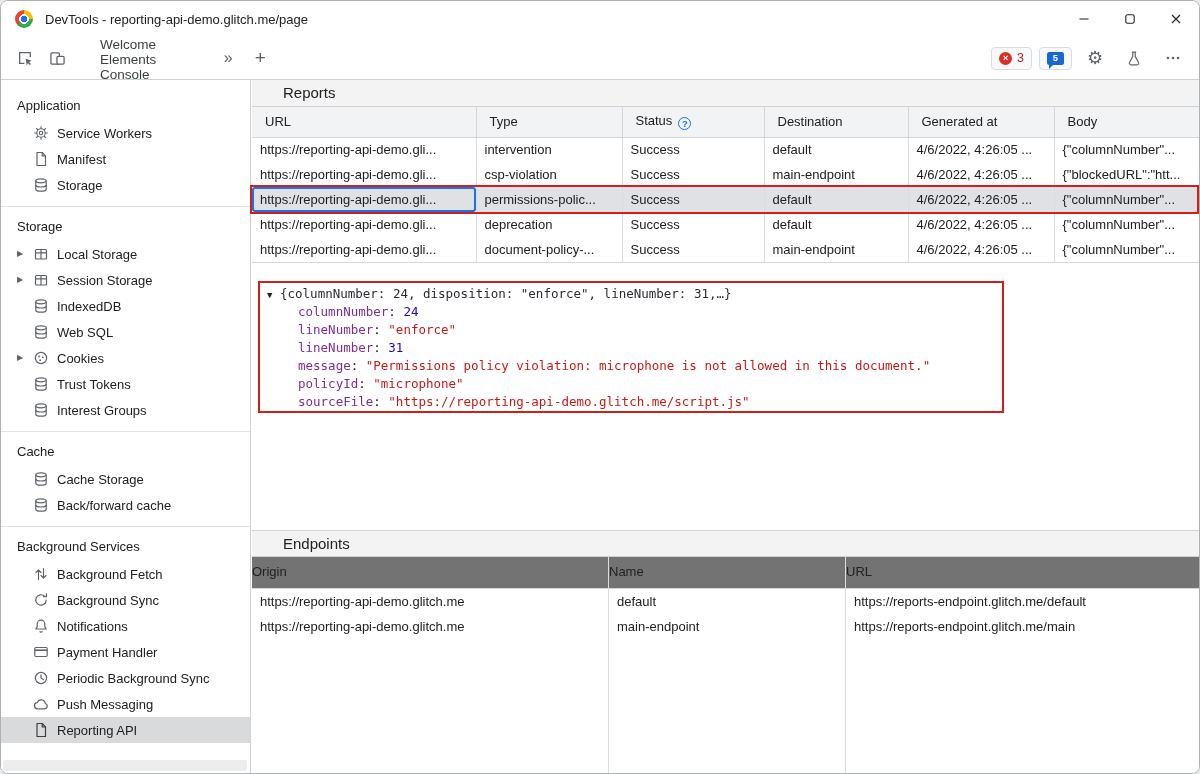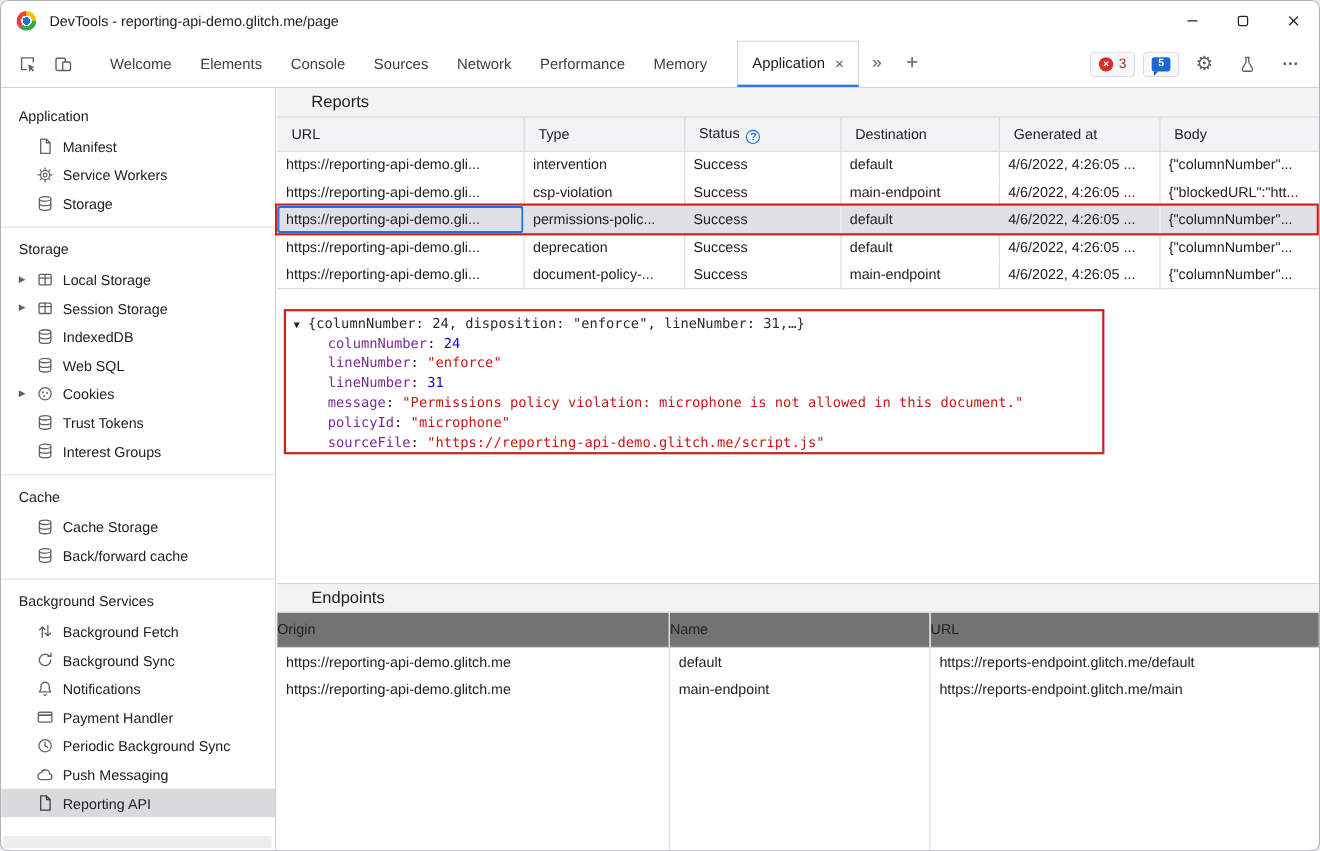--- a/index.html
+++ b/index.html
@@ -12,21 +12,21 @@
     background:radial-gradient(circle,#1a73e8 0 3.5px,#fff 3.5px 4.9px,rgba(255,255,255,0) 4.9px),
     conic-gradient(from 225deg,#ea4335 0 135deg,#fbbc04 135deg 225deg,#34a853 225deg 360deg);}
   .title{font-size:13px;margin-left:12px;white-space:nowrap;}
   .win-controls{margin-left:auto;display:flex;height:100%;}
   .win-btn{width:46px;height:100%;display:flex;align-items:center;justify-content:center;cursor:default;}
   
   .toolbar{position:absolute;top:36px;left:0;right:0;height:43px;box-sizing:border-box;
     border-bottom:1px solid #d0d3d6;display:flex;align-items:center;}
   .tb-icon{width:32px;height:32px;display:flex;align-items:center;justify-content:center;flex:none;cursor:pointer;}
   .tb-icon.first{margin-left:8px;}
-  .tabs{display:flex;align-items:stretch;height:42px;margin-left:14px;}
+  .tabs{display:flex;align-items:stretch;height:42px;margin-left:14px;flex-direction:column;}
   .tab{display:flex;align-items:center;padding:0 13px;font-size:13.5px;color:#3c4043;white-space:nowrap;cursor:pointer;box-sizing:border-box;}
   .tab.active{margin-left:14px;background:#fff;border:1px solid #d5d7da;border-bottom:2px solid #1a73e8;color:#202124;}
   .tab-close{font-size:14px;color:#5f6368;margin-left:9px;line-height:1;cursor:pointer;}
   .glyph-more{font-size:16px;color:#5f6368;}
   .glyph-plus{font-size:19px;color:#5f6368;}
   .tb-right{margin-left:auto;display:flex;align-items:center;gap:7px;padding-right:10px;}
   .badge{display:flex;align-items:center;gap:5px;height:21px;padding:0 7px;background:#f8f9fa;
     border:1px solid #dadce0;border-radius:4px;cursor:pointer;}
   .err-ic{width:13px;height:13px;border-radius:50%;background:#d93025;color:#fff;font-size:9px;font-weight:bold;
     display:flex;align-items:center;justify-content:center;line-height:1;}
@@ -175,37 +175,37 @@
     </div>
   </div>
 
   <div class="sidebar">
 
     <div class="side-section">
       <div class="side-header">Application</div>
       <div class="side-item">
         <span class="arrow-slot"></span>
         <span class="s-icon">
-            <svg width="16" height="16" viewBox="0 0 16 16" fill="none" stroke="#5f6368" stroke-width="1.2" stroke-linejoin="round">
-              <path d="M4 1.5h5.2l3.3 3.3V14.5H4z"></path>
-              <path d="M9.2 1.5v3.3h3.3"></path>
-            </svg>
-          </span>
-        <span class="s-label">Manifest</span>
-      </div>
-      <div class="side-item">
-        <span class="arrow-slot"></span>
-        <span class="s-icon">
             <svg width="16" height="16" viewBox="0 0 16 16" fill="none" stroke="#5f6368" stroke-width="1.1">
               <circle cx="8" cy="8" r="4.2"></circle>
               <circle cx="8" cy="8" r="1.7"></circle>
               <path d="M8 1.2v2.6M8 12.2v2.6M1.2 8h2.6M12.2 8h2.6M3.2 3.2l1.8 1.8M11 11l1.8 1.8M12.8 3.2L11 5M5 11l-1.8 1.8"></path>
             </svg>
           </span>
         <span class="s-label">Service Workers</span>
+      </div>
+      <div class="side-item">
+        <span class="arrow-slot"></span>
+        <span class="s-icon">
+            <svg width="16" height="16" viewBox="0 0 16 16" fill="none" stroke="#5f6368" stroke-width="1.2" stroke-linejoin="round">
+              <path d="M4 1.5h5.2l3.3 3.3V14.5H4z"></path>
+              <path d="M9.2 1.5v3.3h3.3"></path>
+            </svg>
+          </span>
+        <span class="s-label">Manifest</span>
       </div>
       <div class="side-item">
         <span class="arrow-slot"></span>
         <span class="s-icon">
             <svg width="16" height="16" viewBox="0 0 16 16" fill="none" stroke="#5f6368" stroke-width="1.2">
               <ellipse cx="8" cy="3.8" rx="5.2" ry="2"></ellipse>
               <path d="M2.8 3.8v8.4c0 1.1 2.3 2 5.2 2s5.2-.9 5.2-2V3.8"></path>
               <path d="M2.8 8c0 1.1 2.3 2 5.2 2s5.2-.9 5.2-2"></path>
             </svg>
           </span>

